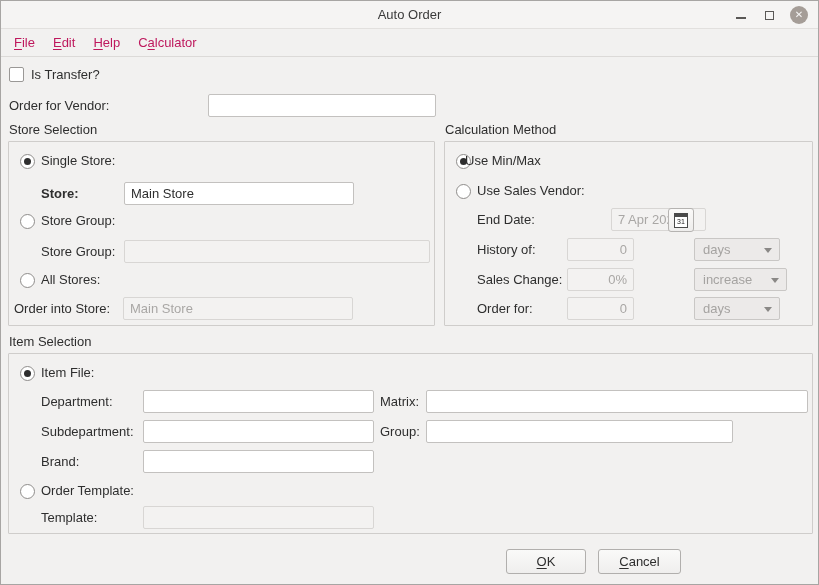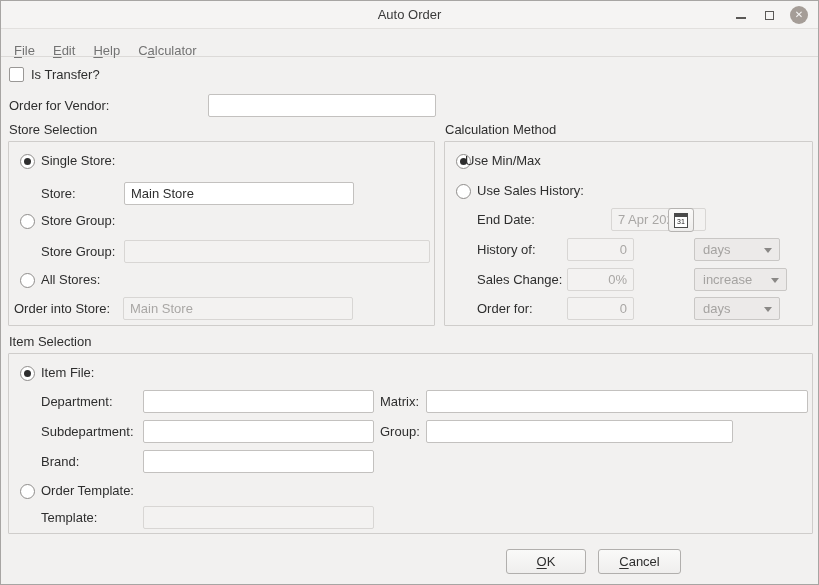--- a/index.html
+++ b/index.html
@@ -11,21 +11,21 @@
   .titlebar { position:absolute; left:0; top:0; width:100%; height:28px; background:#f5f4f3; border-bottom:1px solid #e2e0de; display:flex; align-items:center; justify-content:center; }
   .title-text { font-size:13px; color:#3a3a3a; }
   .win-btns { position:absolute; right:10px; top:0; height:28px; display:flex; align-items:center; gap:12px; }
   .win-btn { width:17px; height:17px; display:flex; align-items:center; justify-content:center; cursor:default; }
   .min-glyph { width:10px; height:2px; background:#5a5856; margin-top:6px; }
   .max-glyph { width:9px; height:9px; border:1.5px solid #5a5856; }
   .close-btn { width:18px; height:18px; border-radius:50%; background:#a59d97; color:#f6f5f4; font-size:10px; line-height:18px; text-align:center; display:flex; align-items:center; justify-content:center; }
 
   
   .menubar { position:absolute; left:0; top:28px; width:100%; height:28px; background:#f2f1f0; border-bottom:1px solid #dcdad8; display:flex; align-items:center; padding-left:4px; }
-  .menu-item { padding:8px 9px; height:28px; line-height:28px; color:#737373; }
+  .menu-item { padding:0 9px; height:28px; line-height:28px; color:#be185d; }
   .accel { text-decoration:underline; text-underline-offset:2px; }
 
   
   .lbl { position:absolute; height:23px; line-height:23px; white-space:nowrap; }
   .small-lbl { position:absolute; height:16px; line-height:16px; white-space:nowrap; }
   .text-input { position:absolute; height:23px; border:1px solid #c3c1bf; background:#fff; color:#2e2e2e; font-family:inherit; font-size:13px; padding:0 6px; border-radius:2px; }
   .text-input:disabled, .text-input.disabled { background:#f3f2f1; border-color:#d8d6d4; color:#a9a7a5; }
   .num { text-align:right; }
   .checkbox { position:absolute; width:15px; height:15px; border:1px solid #9a9896; background:#fff; border-radius:2px; }
   .radio { position:absolute; width:15px; height:15px; border:1px solid #8f8d8b; background:#fff; border-radius:50%; }
@@ -71,21 +71,21 @@
   <span class="small-lbl" style="left:30px; top:66px;">Is Transfer?</span>
 
   <span class="lbl" style="left:8px; top:93px;">Order for Vendor:</span>
   <input class="text-input" style="left: 207px; top: 93px; width: 228px;" value="">
 
   <span class="small-lbl" style="left:8px; top:121px;">Store Selection</span>
   <div class="groupbox" style="left:7px; top:140px; width:427px; height:185px;">
     <span class="radio selected" style="left:11px; top:12px;"></span>
     <span class="small-lbl" style="left:32px; top:11px;">Single Store:</span>
 
-    <span class="lbl" style="left:32px; top:40px;">Store:</span>
+    <span class="lbl" style="left:32px; top:40px;font-weight:bold;">Store:</span>
     <input class="text-input" style="left: 115px; top: 40px; width: 230px;" value="Main Store">
 
     <span class="radio" style="left:11px; top:72px;"></span>
     <span class="small-lbl" style="left:32px; top:71px;">Store Group:</span>
 
     <span class="lbl" style="left:32px; top:98px;">Store Group:</span>
     <input class="text-input disabled" disabled="" style="left: 115px; top: 98px; width: 306px;" value="">
 
     <span class="radio" style="left:11px; top:131px;"></span>
     <span class="small-lbl" style="left:32px; top:130px;">All Stores:</span>
@@ -93,21 +93,21 @@
     <span class="lbl" style="left:5px; top:155px;">Order into Store:</span>
     <input class="text-input disabled" disabled="" style="left: 114px; top: 155px; width: 230px;" value="Main Store">
   </div>
 
   <span class="small-lbl" style="left:444px; top:121px;">Calculation Method</span>
   <div class="groupbox" style="left:443px; top:140px; width:369px; height:185px;">
     <span class="radio selected" style="left:11px; top:12px;"></span>
     <span class="small-lbl" style="left:20px; top:11px;text-align:center;">Use Min/Max</span>
 
     <span class="radio" style="left:11px; top:42px;"></span>
-    <span class="small-lbl" style="left:32px; top:41px;">Use Sales History:</span>
+    <span class="small-lbl" style="left:32px; top:41px;">Use Sales Vendor:</span>
 
     <span class="lbl" style="left:32px; top:66px;">End Date:</span>
     <input class="text-input disabled" disabled="" style="left: 122px; top: 66px; width: 95px; margin-left: 44px;" value="7 Apr 2025">
     <div class="cal-btn" style="left:223px; top:66px;">
       <div class="cal-icon">
         <div class="cal-top"></div>
         <div class="cal-num">31</div>
       </div>
     </div>
 

